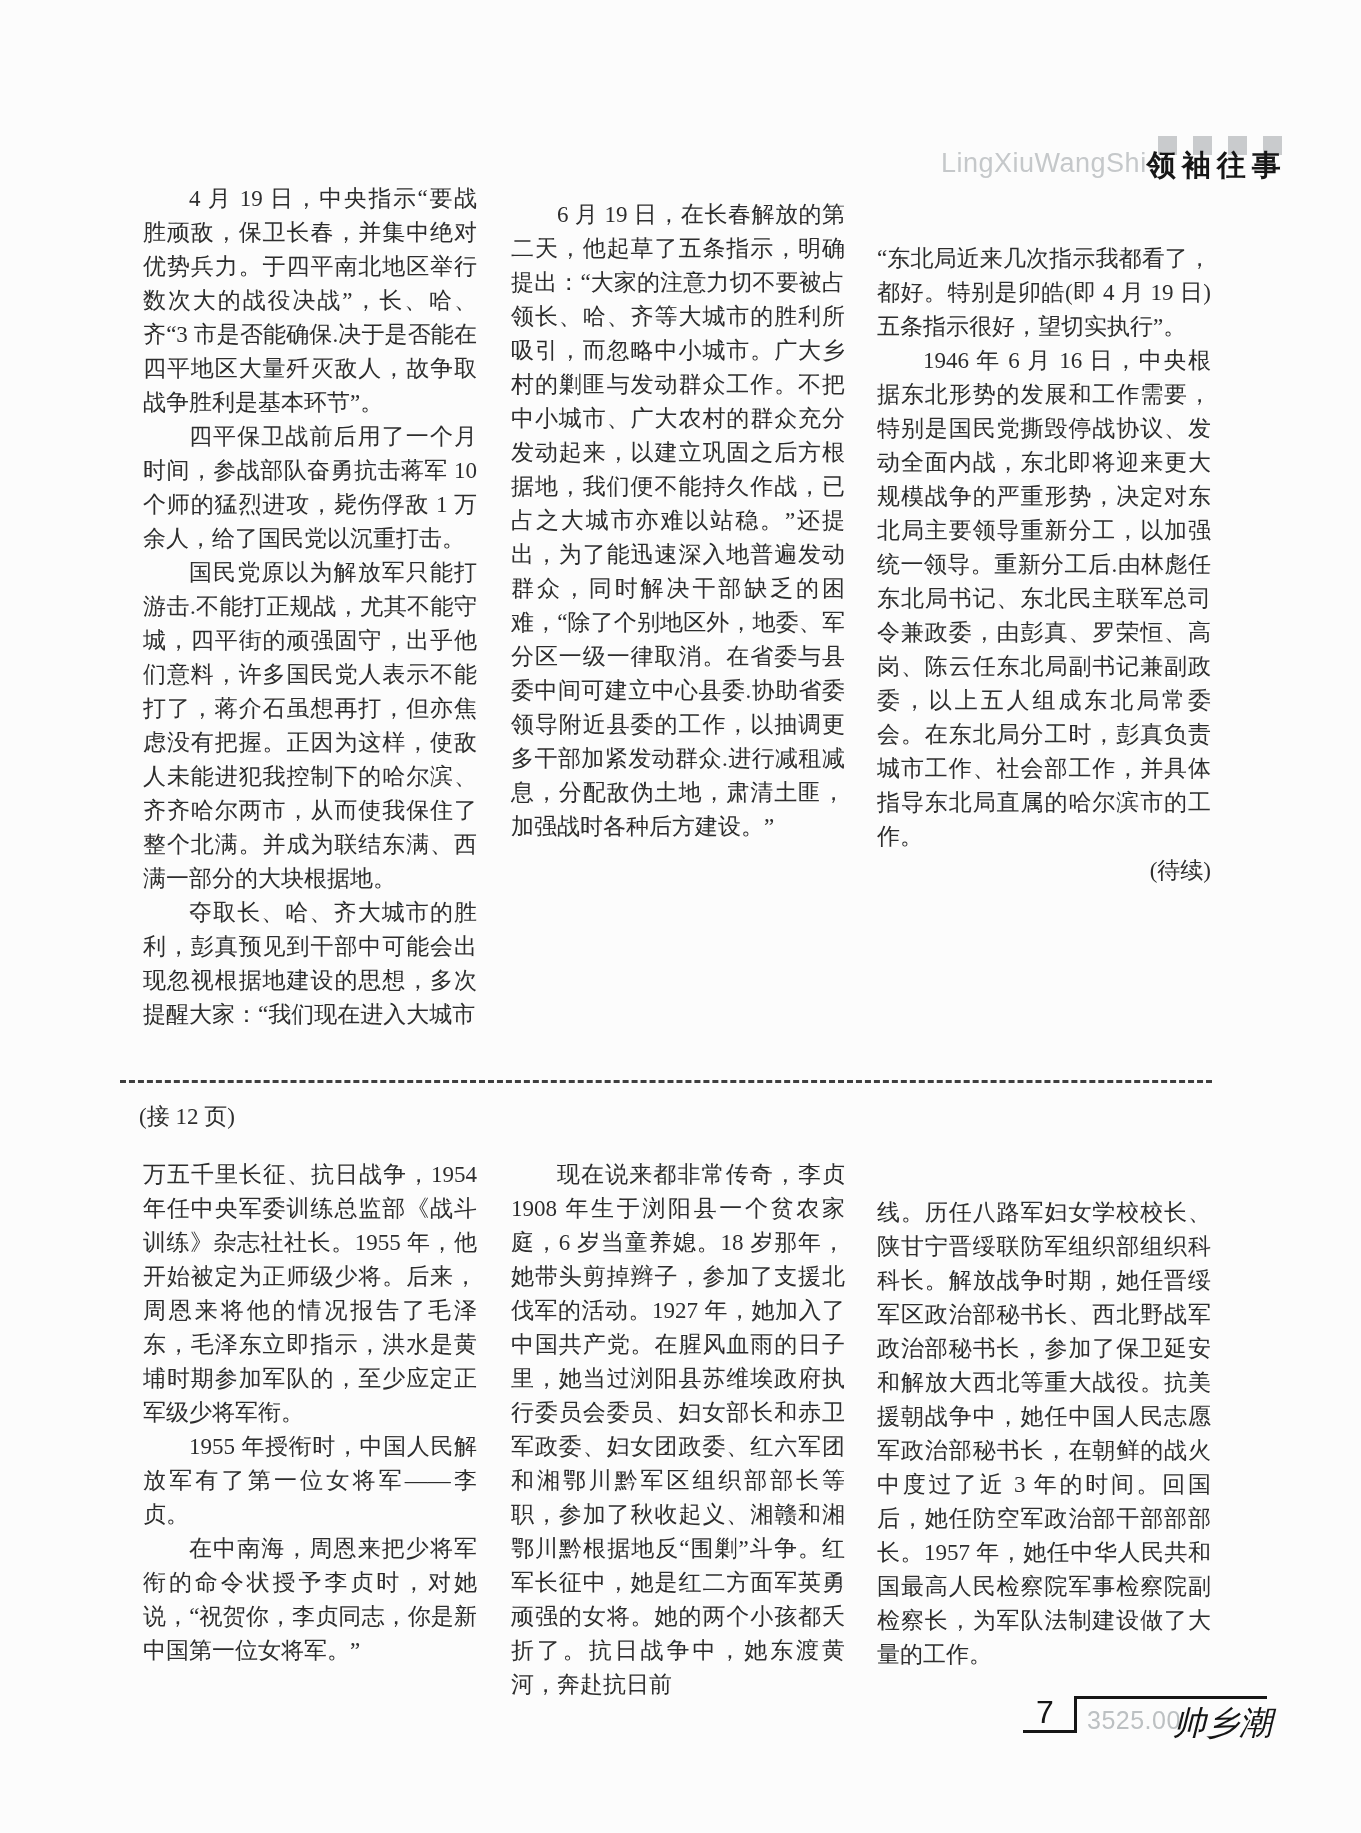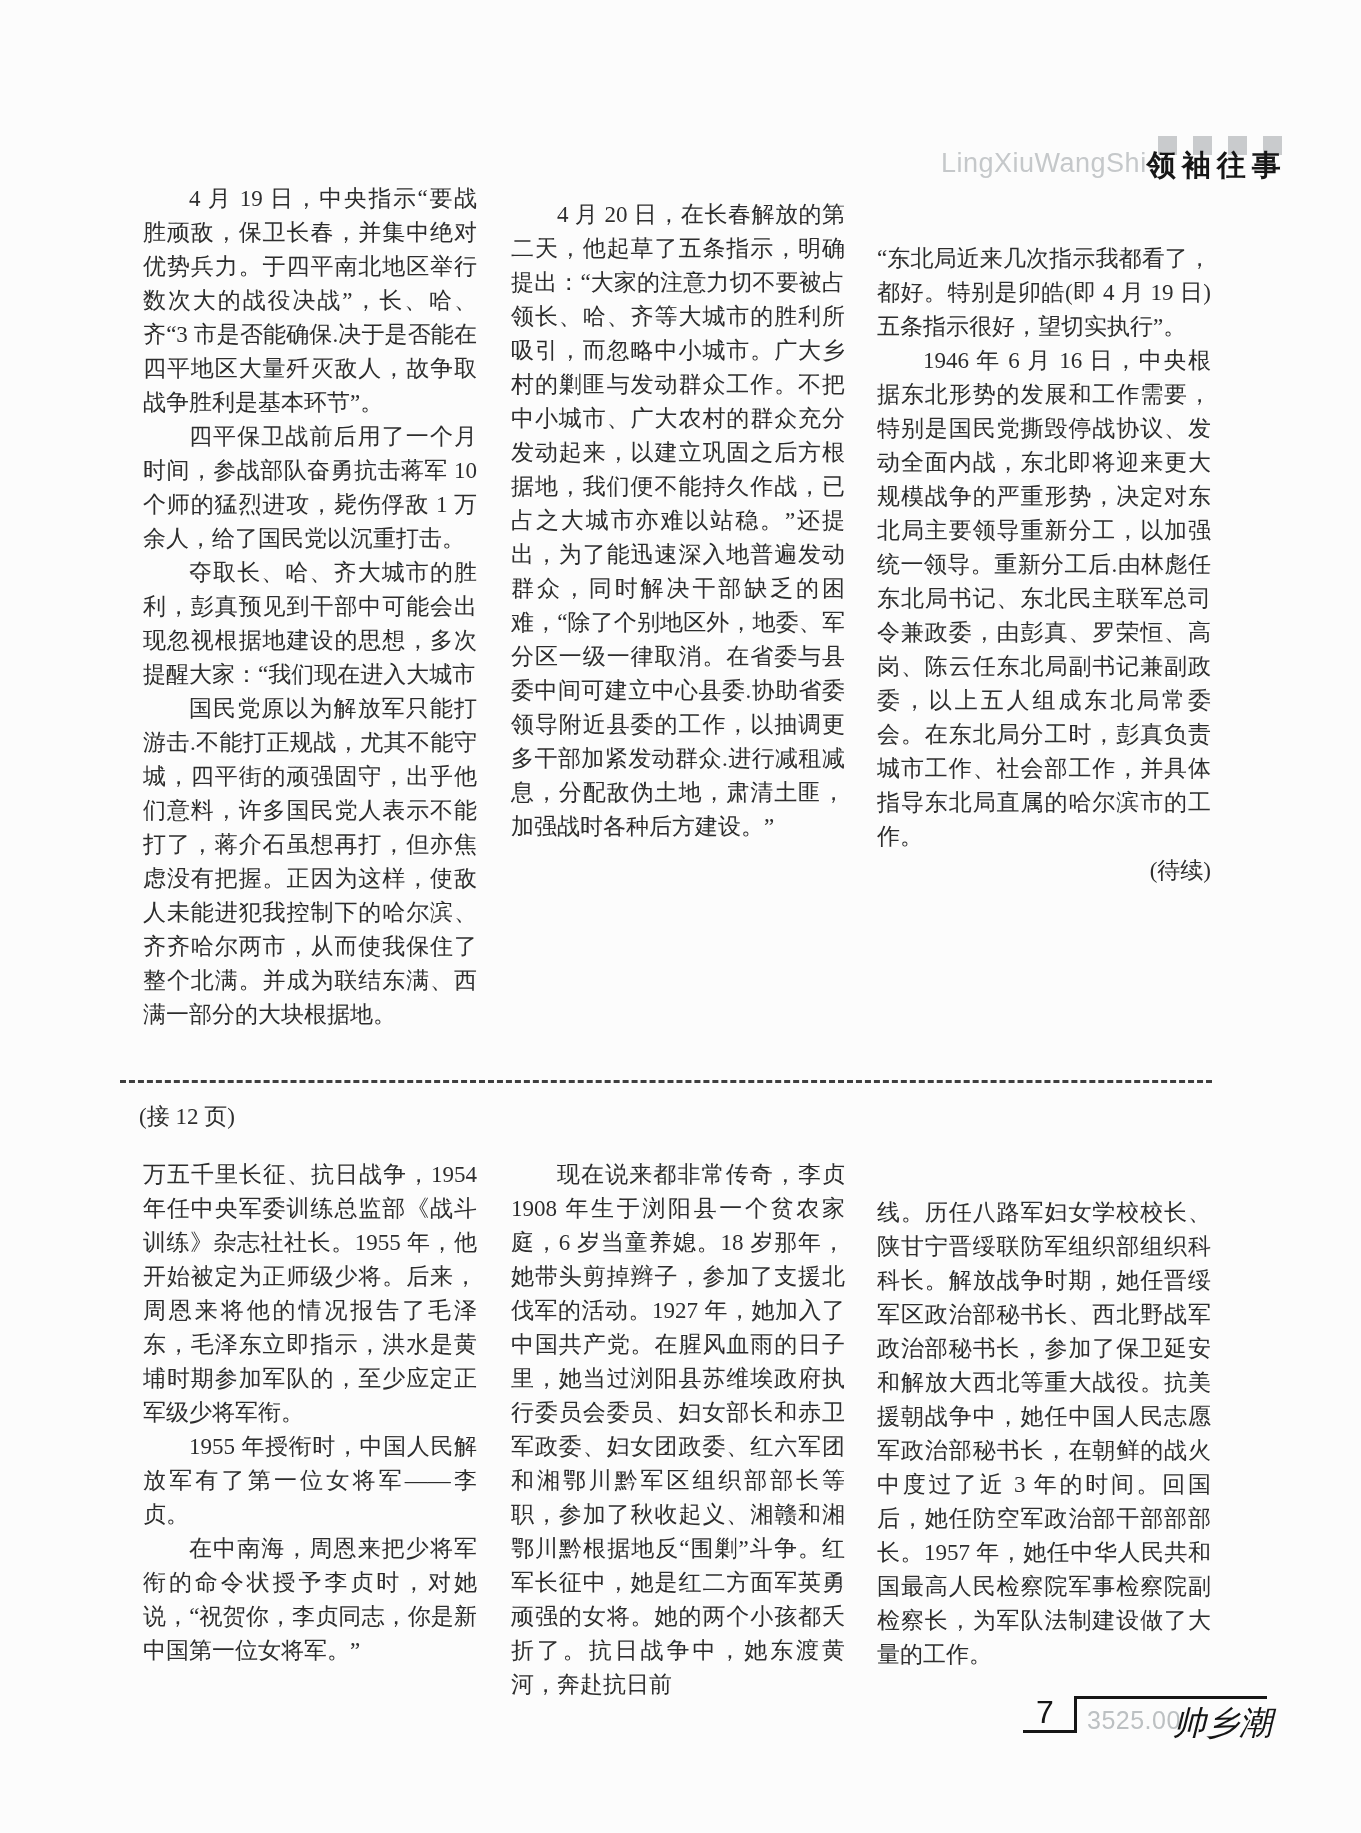--- a/index.html
+++ b/index.html
@@ -61,25 +61,25 @@
         <i class="sq"></i>
         <span class="g">事</span>
       </span>
   </span>
 </div>
 
 <section>
   <div class="col a1c1">
     <p class="para">4 月 19 日，中央指示“要战胜顽敌，保卫长春，并集中绝对优势兵力。于四平南北地区举行数次大的战役决战”，长、哈、齐“3 市是否能确保.决于是否能在四平地区大量歼灭敌人，故争取战争胜利是基本环节”。</p>
     <p class="para">四平保卫战前后用了一个月时间，参战部队奋勇抗击蒋军 10 个师的猛烈进攻，毙伤俘敌 1 万余人，给了国民党以沉重打击。</p>
+    <p class="para">国民党原以为解放军只能打游击.不能打正规战，尤其不能守城，四平街的顽强固守，出乎他们意料，许多国民党人表示不能打了，蒋介石虽想再打，但亦焦虑没有把握。正因为这样，使敌人未能进犯我控制下的哈尔滨、齐齐哈尔两市，从而使我保住了整个北满。并成为联结东满、西满一部分的大块根据地。</p>
     <p class="para">夺取长、哈、齐大城市的胜利，彭真预见到干部中可能会出现忽视根据地建设的思想，多次提醒大家：“我们现在进入大城市</p>
-    <p class="para">国民党原以为解放军只能打游击.不能打正规战，尤其不能守城，四平街的顽强固守，出乎他们意料，许多国民党人表示不能打了，蒋介石虽想再打，但亦焦虑没有把握。正因为这样，使敌人未能进犯我控制下的哈尔滨、齐齐哈尔两市，从而使我保住了整个北满。并成为联结东满、西满一部分的大块根据地。</p>
   </div>
   <div class="col a1c2">
-    <p class="para">4 月 20 日，在长春解放的第二天，他起草了五条指示，明确提出：“大家的注意力切不要被占领长、哈、齐等大城市的胜利所吸引，而忽略中小城市。广大乡村的剿匪与发动群众工作。不把中小城市、广大农村的群众充分发动起来，以建立巩固之后方根据地，我们便不能持久作战，已占之大城市亦难以站稳。”还提出，为了能迅速深入地普遍发动群众，同时解决干部缺乏的困难，“除了个别地区外，地委、军分区一级一律取消。在省委与县委中间可建立中心县委.协助省委领导附近县委的工作，以抽调更多干部加紧发动群众.进行减租减息，分配敌伪土地，肃清土匪，加强战时各种后方建设。”</p>
+    <p class="para">6 月 19 日，在长春解放的第二天，他起草了五条指示，明确提出：“大家的注意力切不要被占领长、哈、齐等大城市的胜利所吸引，而忽略中小城市。广大乡村的剿匪与发动群众工作。不把中小城市、广大农村的群众充分发动起来，以建立巩固之后方根据地，我们便不能持久作战，已占之大城市亦难以站稳。”还提出，为了能迅速深入地普遍发动群众，同时解决干部缺乏的困难，“除了个别地区外，地委、军分区一级一律取消。在省委与县委中间可建立中心县委.协助省委领导附近县委的工作，以抽调更多干部加紧发动群众.进行减租减息，分配敌伪土地，肃清土匪，加强战时各种后方建设。”</p>
   </div>
   <div class="col a1c3">
     <p class="para cont">“东北局近来几次指示我都看了，都好。特别是卯皓(即 4 月 19 日)五条指示很好，望切实执行”。</p>
     <p class="para">1946 年 6 月 16 日，中央根据东北形势的发展和工作需要，特别是国民党撕毁停战协议、发动全面内战，东北即将迎来更大规模战争的严重形势，决定对东北局主要领导重新分工，以加强统一领导。重新分工后.由林彪任东北局书记、东北民主联军总司令兼政委，由彭真、罗荣恒、高岗、陈云任东北局副书记兼副政委，以上五人组成东北局常委会。在东北局分工时，彭真负责城市工作、社会部工作，并具体指导东北局直属的哈尔滨市的工作。</p>
     <p class="tbc">(待续)</p>
   </div>
 </section>
 
 <div class="divider"></div>
 

